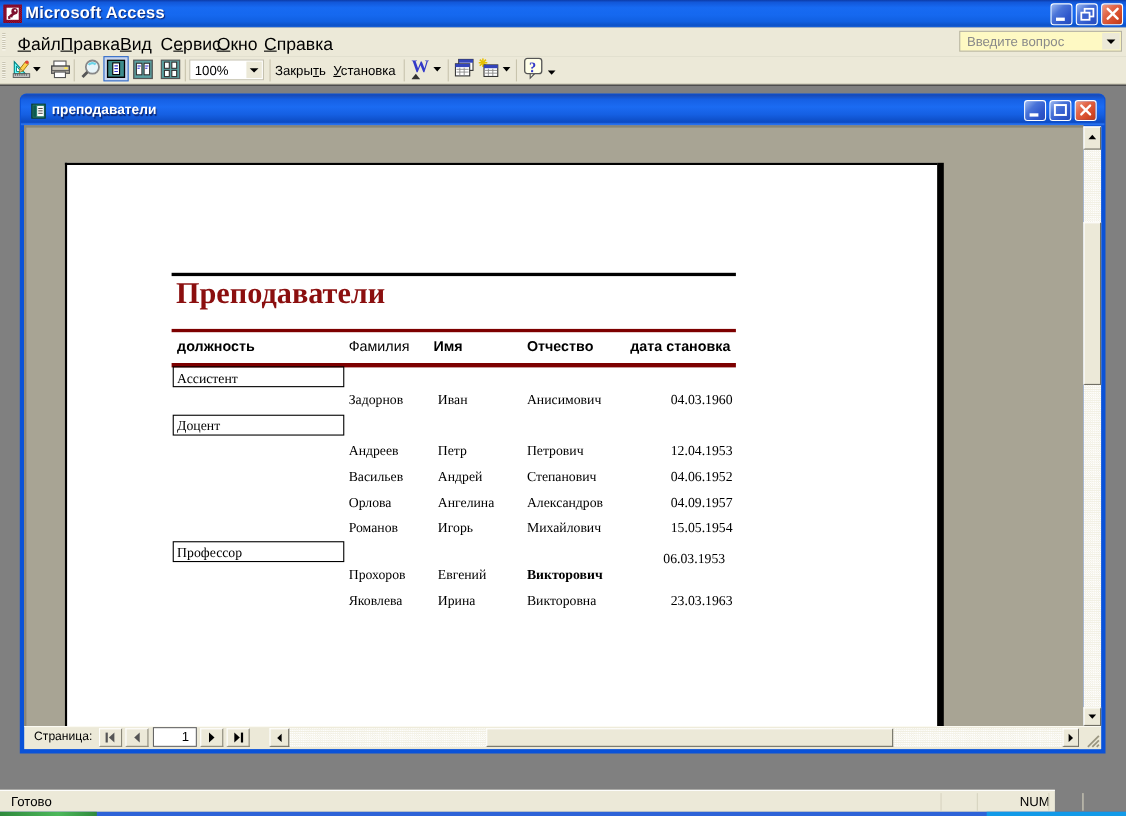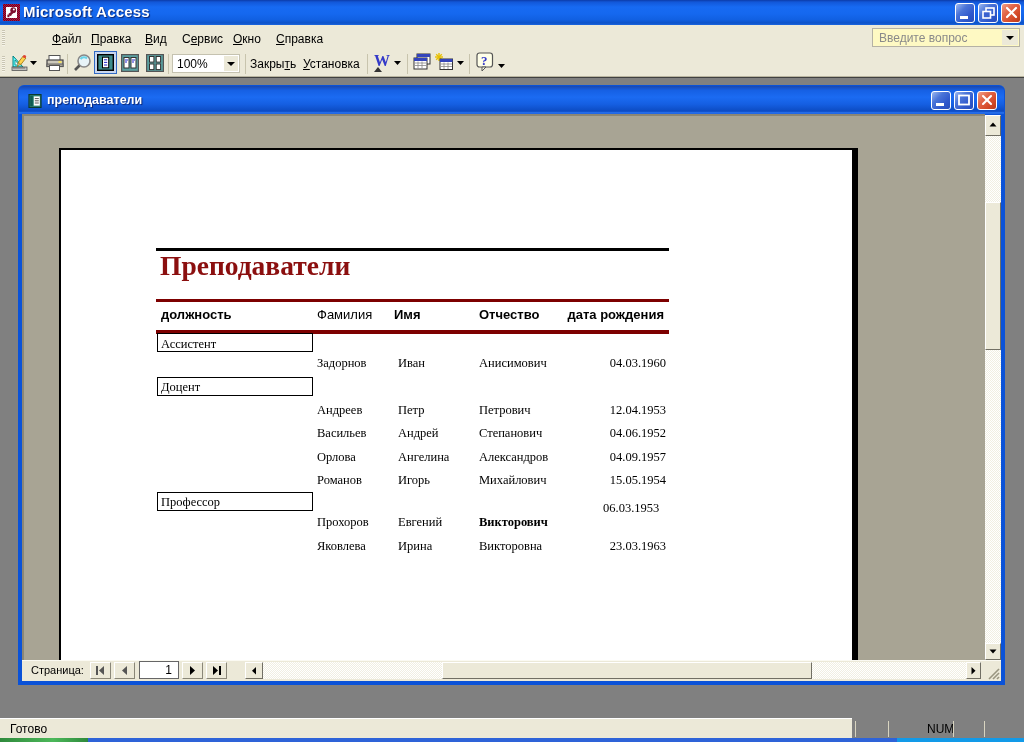--- a/index.html
+++ b/index.html
@@ -3,21 +3,21 @@
 <style>
 html,body{margin:0;padding:0;}
 body{width:1024px;height:742px;position:relative;overflow:hidden;
   font-family:"Liberation Sans",sans-serif;background:#808080;}
 .abs{position:absolute;}
 .xbtn{position:absolute;width:21px;height:20px;border:1px solid #fff;border-radius:3px;
   box-sizing:border-box;}
 .bluebtn{background:linear-gradient(135deg,#9db9f0 0%,#4a74d8 35%,#2f58cc 70%,#274cba 100%);}
 .redbtn{background:linear-gradient(135deg,#f0a088 0%,#e2674a 35%,#d54a28 70%,#ba3a1a 100%);}
 .sep{position:absolute;top:54px;width:1px;height:20px;background:#c8c4ad;}
-.menuitem{position:absolute;top:32px;font-size:12px;color:#000;margin-left:36px;}
+.menuitem{position:absolute;top:32px;font-size:16px;color:#000;}
 .u{text-decoration:underline;}
 .navbtn{position:absolute;top:662px;height:17px;background:#ece9d8;
   border:1px solid;border-color:#fff #8a8778 #8a8778 #fff;box-sizing:border-box;}
 .gtxt{position:absolute;font-family:"Liberation Serif",serif;font-size:12.5px;color:#000;white-space:pre;}
 </style></head>
 <body>
 
 <div class="abs" id="titlebar" style="left:0;top:0;width:1024px;height:25px;
   background:linear-gradient(180deg,#0c3ba8 0%,#1257d8 8%,#176af2 28%,#1568ef 55%,#1160e2 78%,#0d52c8 92%,#1b66e0 100%);">
   <svg class="abs" style="left:3px;top:4px" width="17" height="17" viewBox="0 0 17 17">
@@ -263,21 +263,21 @@
   <div class="abs" style="left:828px;top:32px;width:6px;height:513px;background:#000;"></div>
 
   <div class="abs" style="left:132px;top:132px;width:513px;height:3px;background:#000;"></div>
   <div class="abs" style="left:136px;top:134px;font-family:'Liberation Serif',serif;font-size:27.5px;font-weight:bold;color:#8b0f0f;">Преподаватели</div>
   <div class="abs" style="left:132px;top:183px;width:513px;height:3px;background:#7d0000;"></div>
   <div class="abs" style="left:132px;top:214px;width:513px;height:4px;background:#7d0000;"></div>
   <div class="abs" style="left:137px;top:191px;font-size:13px;font-weight:bold;">должность</div>
   <div class="abs" style="left:293px;top:191px;font-size:13px;font-weight:normal;">Фамилия</div>
   <div class="abs" style="left:370px;top:191px;font-size:13px;font-weight:bold;">Имя</div>
   <div class="abs" style="left:455px;top:191px;font-size:13px;font-weight:bold;">Отчество</div>
-  <div class="abs" style="left:540px;top:191px;width:100px;text-align:right;font-size:13px;font-weight:bold;">дата рождения</div>
+  <div class="abs" style="left:540px;top:191px;width:100px;text-align:right;font-size:13px;font-weight:bold;">дата становка</div>
 
   <div class="abs" style="left:133px;top:217px;width:156px;height:19px;border:1px solid #000;box-sizing:border-box;"></div>
   <div class="gtxt" style="left:137px;top:221px;">Ассистент</div>
   <div class="abs" style="left:133px;top:261px;width:156px;height:19px;border:1px solid #000;box-sizing:border-box;"></div>
   <div class="gtxt" style="left:137px;top:264px;">Доцент</div>
   <div class="abs" style="left:133px;top:376px;width:156px;height:19px;border:1px solid #000;box-sizing:border-box;"></div>
   <div class="gtxt" style="left:137px;top:379px;">Профессор</div>
 
   <div class="gtxt" style="left:293px;top:240px;">Задорнов</div>
     <div class="gtxt" style="left:374px;top:240px;">Иван</div>
@@ -365,21 +365,21 @@
 <div class="abs" style="left:981px;top:661px;width:20px;height:20px;background:#ece9d8;">
   <svg width="20" height="20">
       <g stroke="#999580" stroke-width="1.6">
     <line x1="8" y1="18" x2="18" y2="8"></line>
         <line x1="12" y1="18" x2="18" y2="12"></line>
         <line x1="16" y1="18" x2="18" y2="16"></line>
       </g>
     </svg>
 </div>
 
-<div class="abs" style="left:0;top:718px;width:852px;height:20px;background:#ece9d8;border-top:1px solid #fff;box-sizing:border-box;">
+<div class="abs" style="left:0;top:718px;width:959px;height:20px;background:#ece9d8;border-top:1px solid #fff;box-sizing:border-box;">
   <div class="abs" style="left:10px;top:3px;font-size:12px;">Готово</div>
   <div class="abs" style="left:927px;top:3px;font-size:12px;">NUM</div>
   <div class="abs" style="left:855px;top:2px;width:1px;height:16px;background:#d8d4c0;"></div>
   <div class="abs" style="left:888px;top:2px;width:1px;height:16px;background:#d8d4c0;"></div>
   <div class="abs" style="left:953px;top:2px;width:1px;height:16px;background:#d8d4c0;"></div>
   <div class="abs" style="left:984px;top:2px;width:1px;height:16px;background:#d8d4c0;"></div>
 </div>
 
 <div class="abs" style="left:0;top:738px;width:1024px;height:4px;background:#2e63d8;"></div>
 <div class="abs" style="left:0;top:738px;width:88px;height:4px;background:linear-gradient(90deg,#2f8a3c,#4cb85a 60%,#2f8a3c);"></div>

